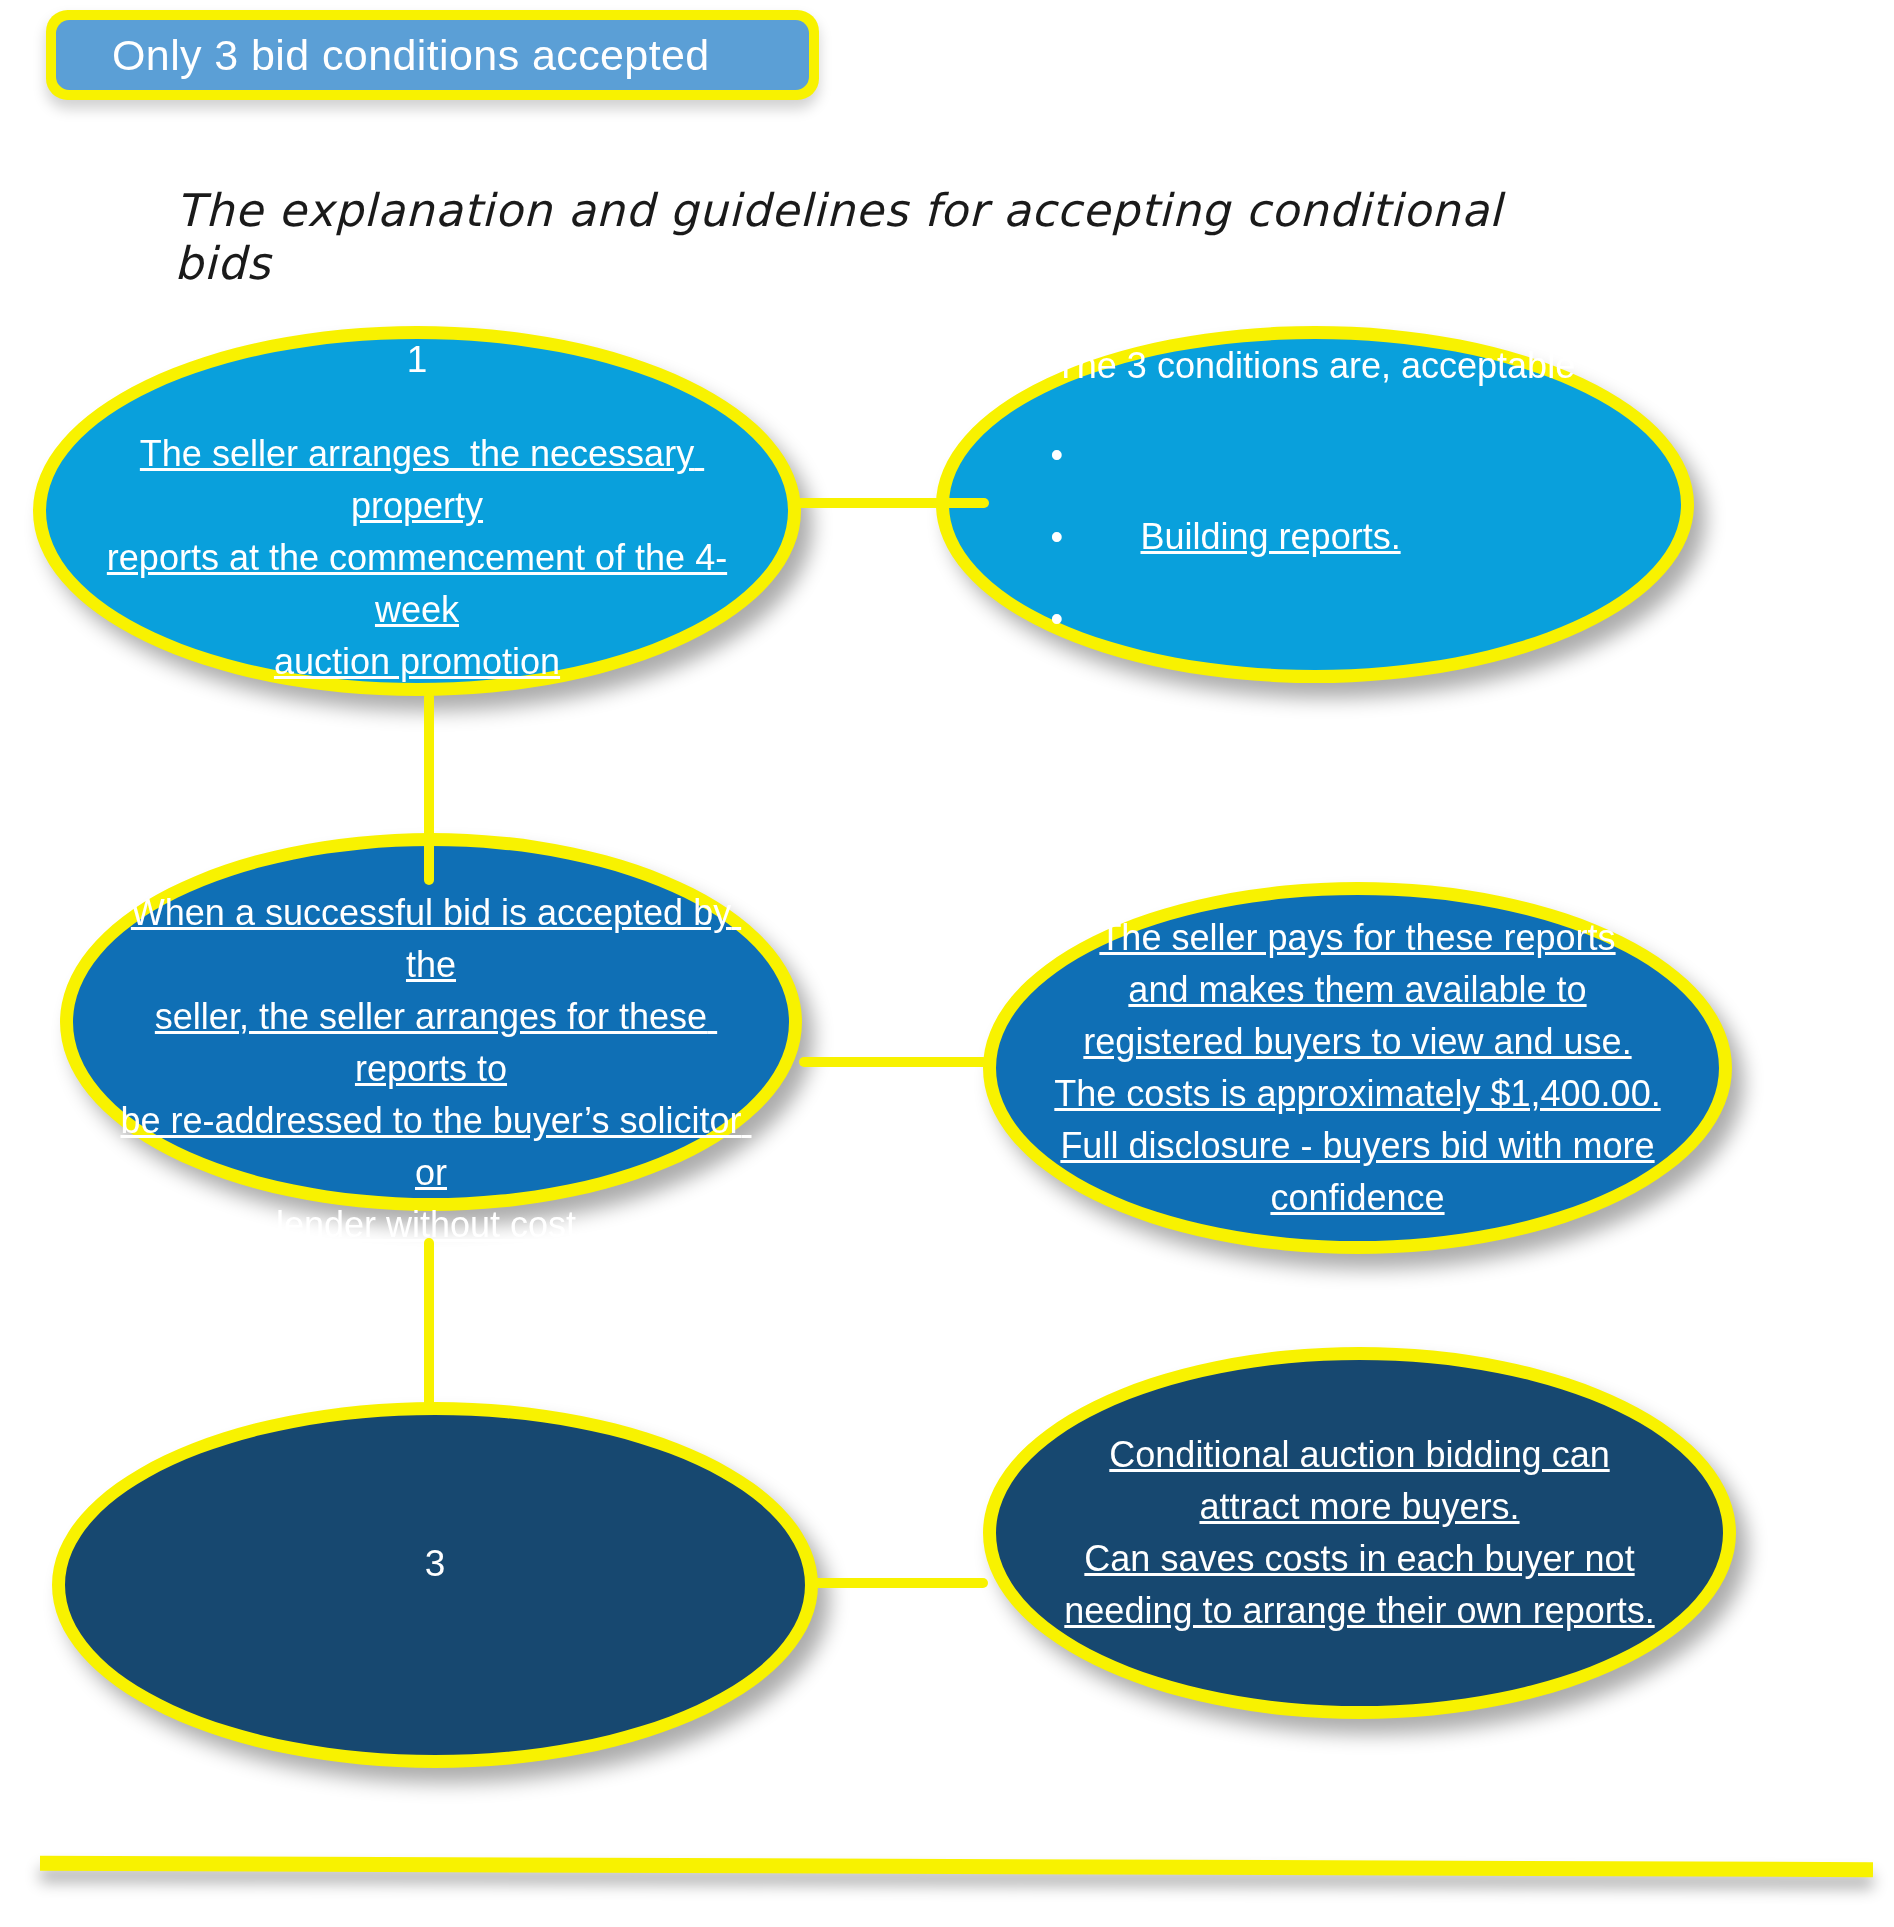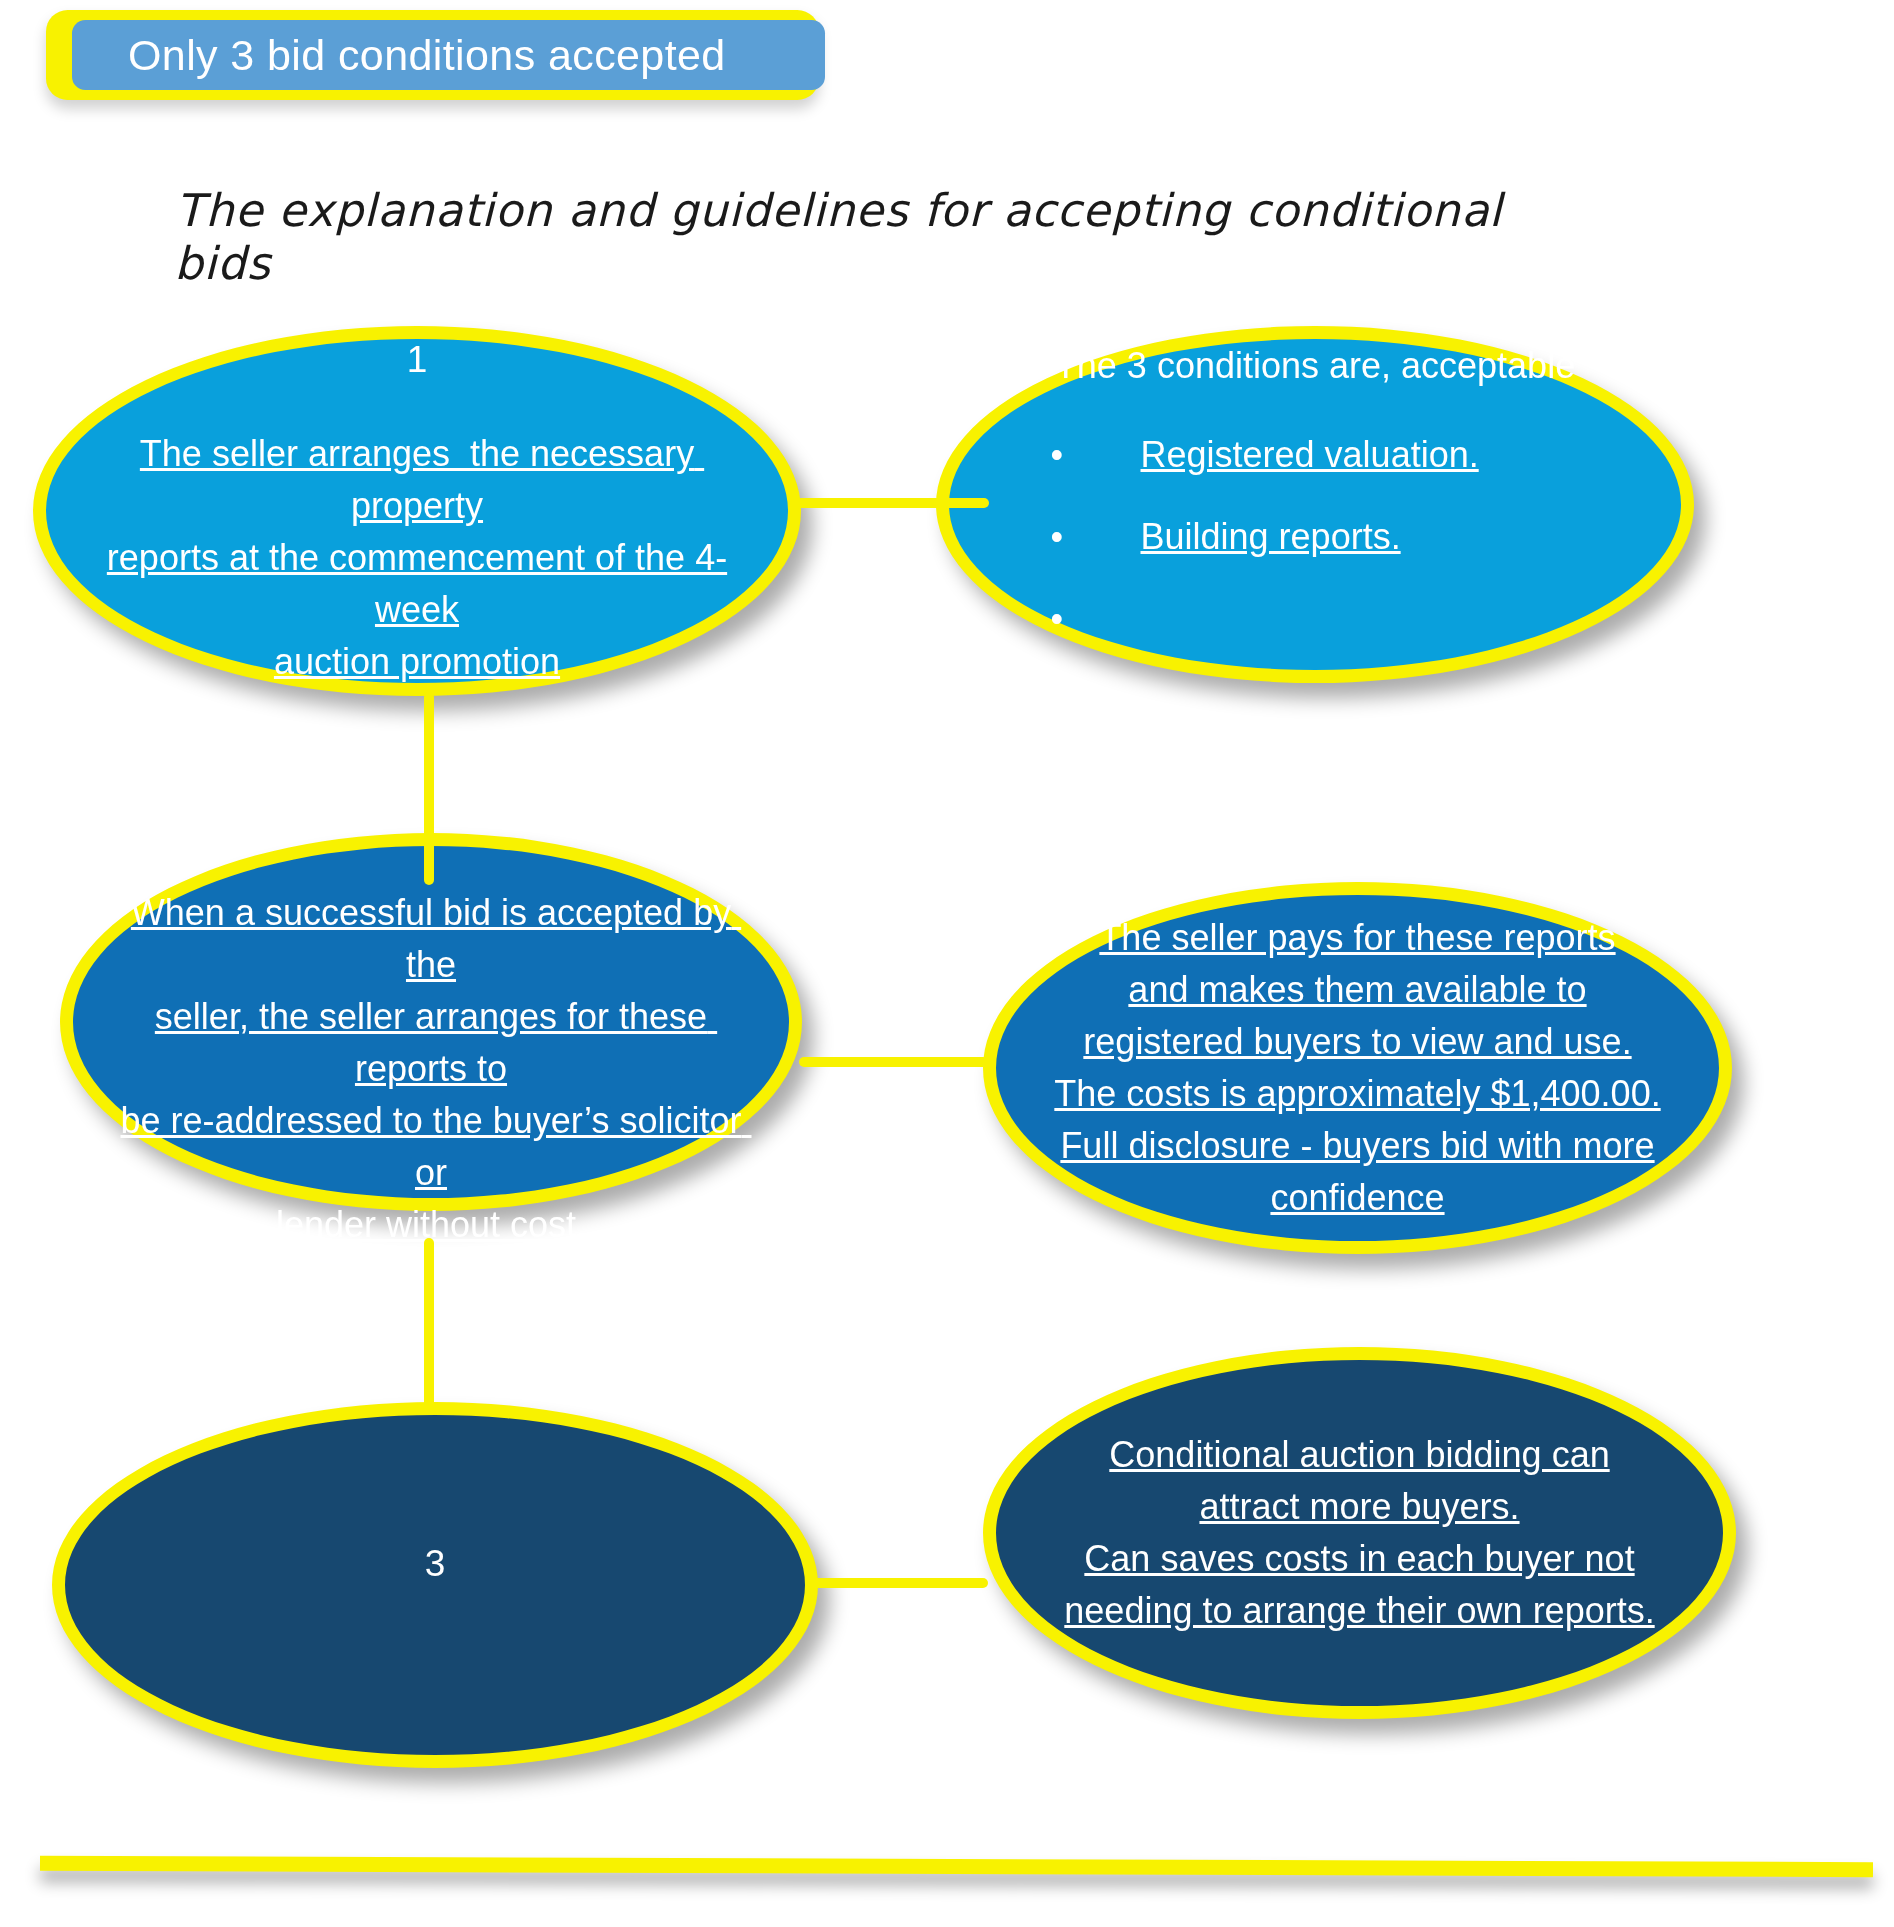--- a/index.html
+++ b/index.html
@@ -20,21 +20,21 @@
 
   
   .badge{
     position:absolute;left:46px;top:10px;width:773px;height:90px;
     background:var(--yellow);border-radius:21.6px;padding:10px;
     box-shadow:0 8.3px 13.3px rgba(0,0,0,0.18);
   }
   .badge-inner{
     width:100%;height:100%;background:var(--badge-fill);border-radius:13.3px;
     display:flex;align-items:center;padding-left:56px;
-    color:var(--text-white);font-size:43px;letter-spacing:0.4px;margin-left:16px;
+    color:var(--text-white);font-size:43px;letter-spacing:0.4px;
   }
 
   
   .subtitle{
     position:absolute;left:179px;top:184px;width:1371px;
     font-family:cursive,"DejaVu Sans",sans-serif;
     font-style:italic;font-size:45px;color:var(--subtitle-black);
     transform:skewX(-3deg);letter-spacing:0.8px;
   }
 
@@ -95,21 +95,20 @@
     <div class="pre">The seller arranges  the necessary property
 reports at the commencement of the 4-week
 auction promotion</div>
   </div>
 
   <div class="ellipse e1r">
     <div>The 3 conditions are, acceptable</div>
     <div class="bullets">
       <div class="bullet-row">
         <span class="dot">•</span>
-        <span class="pre">Registered valuation.</span>
       </div>
       <div class="bullet-row">
         <span class="dot">•</span>
         <span class="pre">Building reports.</span>
       </div>
       <div class="bullet-row">
         <span class="dot">•</span>
       </div>
     </div>
   </div>

